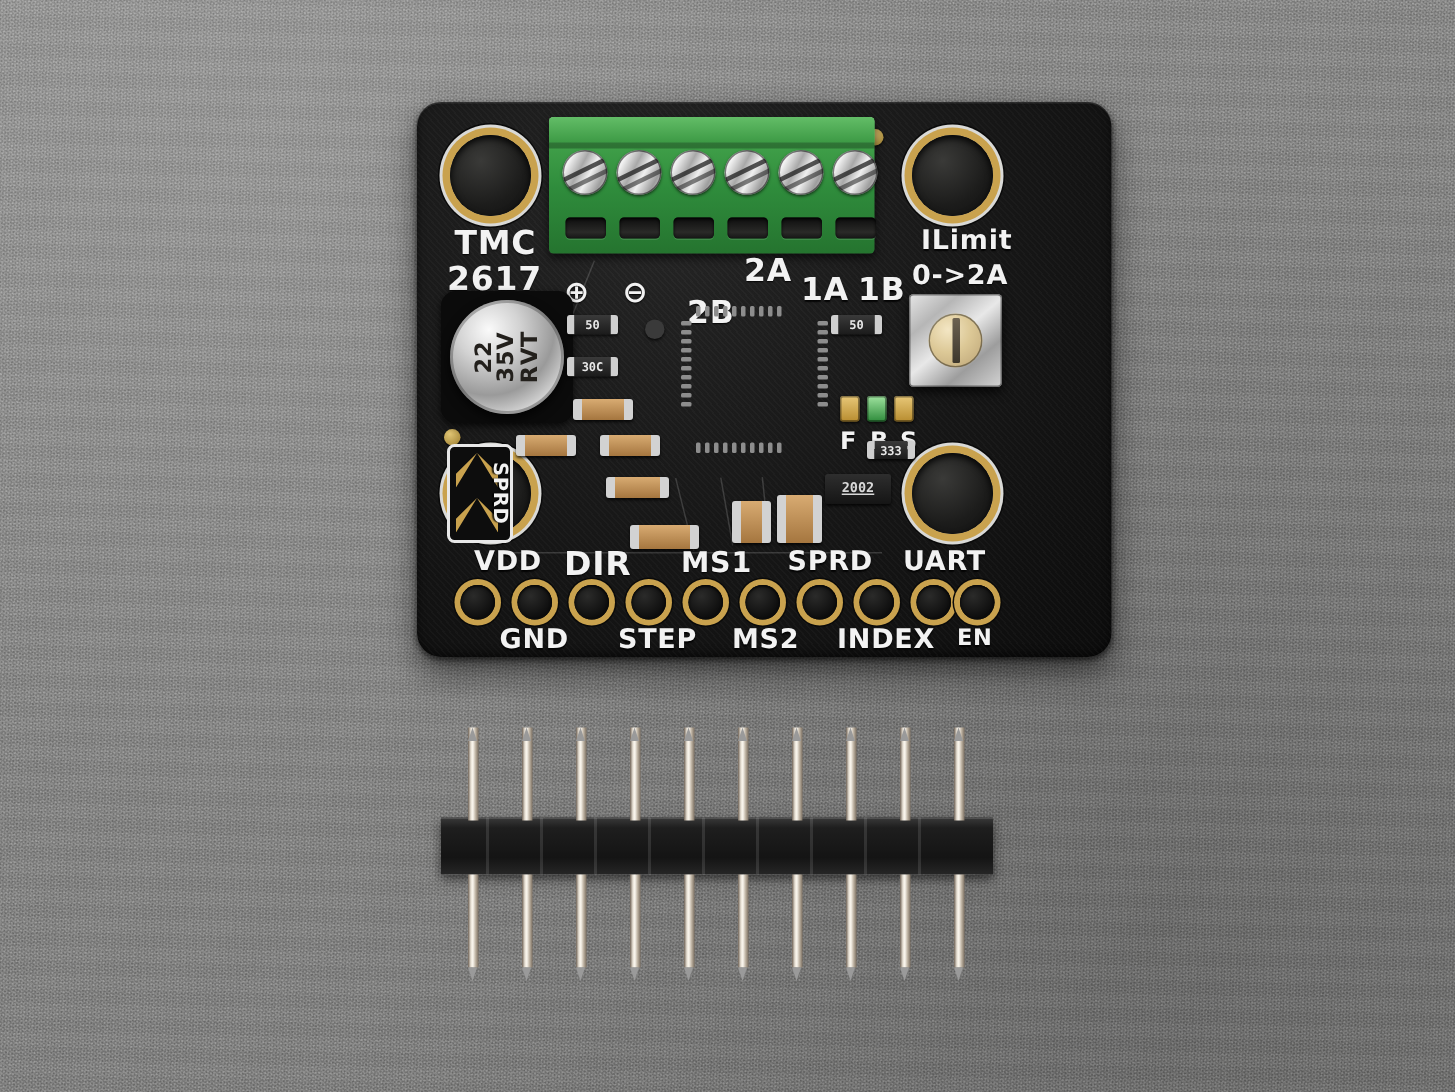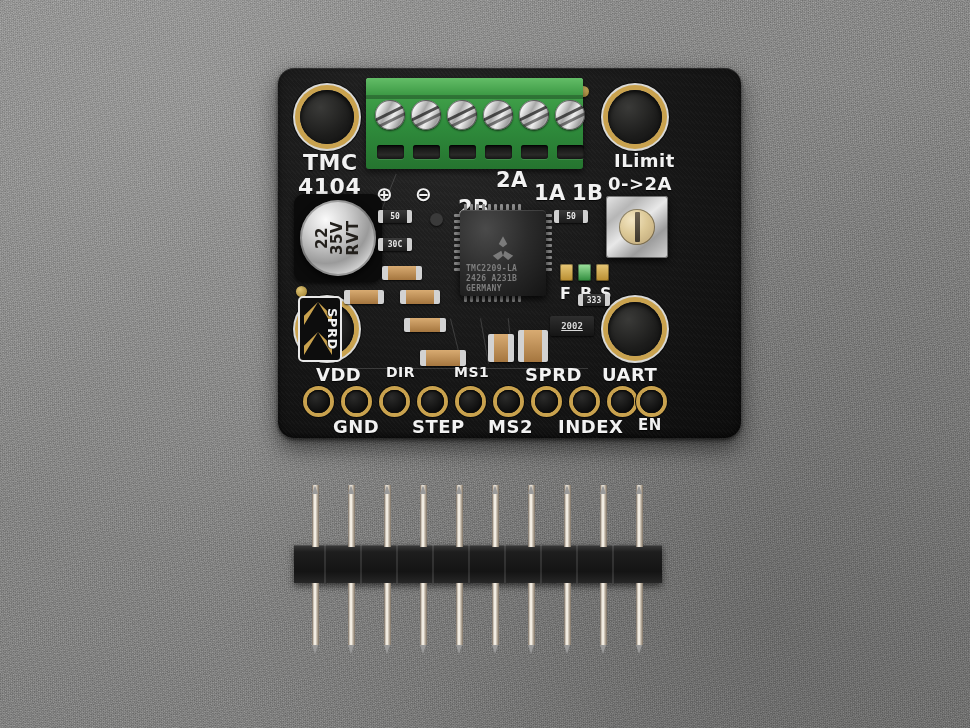--- a/index.html
+++ b/index.html
@@ -260,21 +260,21 @@
     <div class="screw" style="left:189px;"></div>
     <div class="wslot" style="left:11px;"></div>
     <div class="wslot" style="left:47px;"></div>
     <div class="wslot" style="left:83px;"></div>
     <div class="wslot" style="left:119px;"></div>
     <div class="wslot" style="left:155px;"></div>
     <div class="wslot" style="left:191px;"></div>
   </div>
 
   <div class="silk" style="left:25px;top:82px;font-size:22px;">TMC</div>
-  <div class="silk" style="left:20px;top:106px;font-size:22px;">4104</div>
+  <div class="silk" style="left:20px;top:106px;font-size:22px;">2617</div>
 
   <div class="silk" style="left:336px;top:82px;font-size:18px;">ILimit</div>
   <div class="silk" style="left:330px;top:105px;font-size:18px;">0-&gt;2A</div>
 
   <div class="silk" style="left:98px;top:114px;font-size:20px;">⊕</div>
   <div class="silk" style="left:137px;top:114px;font-size:20px;">⊖</div>
   <div class="silk" style="left:180px;top:113px;font-size:21px;margin-top:15px;">2B</div>
   <div class="silk" style="left:218px;top:100px;font-size:21px;">2A</div>
   <div class="silk" style="left:256px;top:113px;font-size:21px;">1A</div>
   <div class="silk" style="left:294px;top:113px;font-size:21px;">1B</div>
@@ -326,34 +326,20 @@
     <i></i>
       <i></i>
       <i></i>
       <i></i>
       <i></i>
       <i></i>
       <i></i>
       <i></i>
       <i></i>
       <i></i>
-  </div>
-  <div id="chip">
-    <svg class="logo" viewBox="0 0 40 40">
-      <g fill="#8c8c8c">
-        <path d="M20 5 L25 14 L20 18 L15 14 Z"></path>
-        <path d="M8 28 L18 22 L20 28 L14 33 Z"></path>
-        <path d="M32 28 L22 22 L20 28 L26 33 Z"></path>
-      </g>
-    </svg>
-    <div class="ctxt">
-      <div>TMC2209-LA</div>
-      <div>2426 A231B</div>
-      <div>GERMANY</div>
-    </div>
   </div>
 
   <div id="pot">
     <div class="dial"></div>
   </div>
 
   <div class="led" style="left:282px;top:196px;background:linear-gradient(180deg,#e8c878,#b88d30);"></div>
   <div class="led" style="left:300px;top:196px;background:linear-gradient(180deg,#9fe39f,#2f8c3c);"></div>
   <div class="led" style="left:318px;top:196px;background:linear-gradient(180deg,#e8c878,#b88d30);"></div>
   <div class="silk" style="left:282px;top:216px;font-size:16px;">F</div>
@@ -386,22 +372,22 @@
   <div class="phole" style="left:105px;top:322px;"></div>
   <div class="phole" style="left:143px;top:322px;"></div>
   <div class="phole" style="left:181px;top:322px;"></div>
   <div class="phole" style="left:219px;top:322px;"></div>
   <div class="phole" style="left:257px;top:322px;"></div>
   <div class="phole" style="left:295px;top:322px;"></div>
   <div class="phole" style="left:333px;top:322px;"></div>
   <div class="phole" style="left:362px;top:322px;"></div>
 
   <div class="silk" style="left:20px;top:296px;font-size:18px;margin-left:18px;">VDD</div>
-  <div class="silk" style="left:108px;top:296px;font-size:14px;">DIR</div>
-  <div class="silk" style="left:176px;top:296px;font-size:14px;text-align:center;">MS1</div>
+  <div class="silk" style="left:98px;top:296px;font-size:22px;">DIR</div>
+  <div class="silk" style="left:176px;top:296px;font-size:19px;text-align:center;">MS1</div>
   <div class="silk" style="left:247px;top:296px;font-size:18px;">SPRD</div>
   <div class="silk" style="left:324px;top:296px;font-size:18px;">UART</div>
 
   <div class="silk" style="left:55px;top:348px;font-size:18px;">GND</div>
   <div class="silk" style="left:134px;top:348px;font-size:18px;">STEP</div>
   <div class="silk" style="left:210px;top:348px;font-size:18px;">MS2</div>
   <div class="silk" style="left:280px;top:348px;font-size:18px;">INDEX</div>
   <div class="silk" style="left:360px;top:348px;font-size:15px;">EN</div>
 </div>
 

